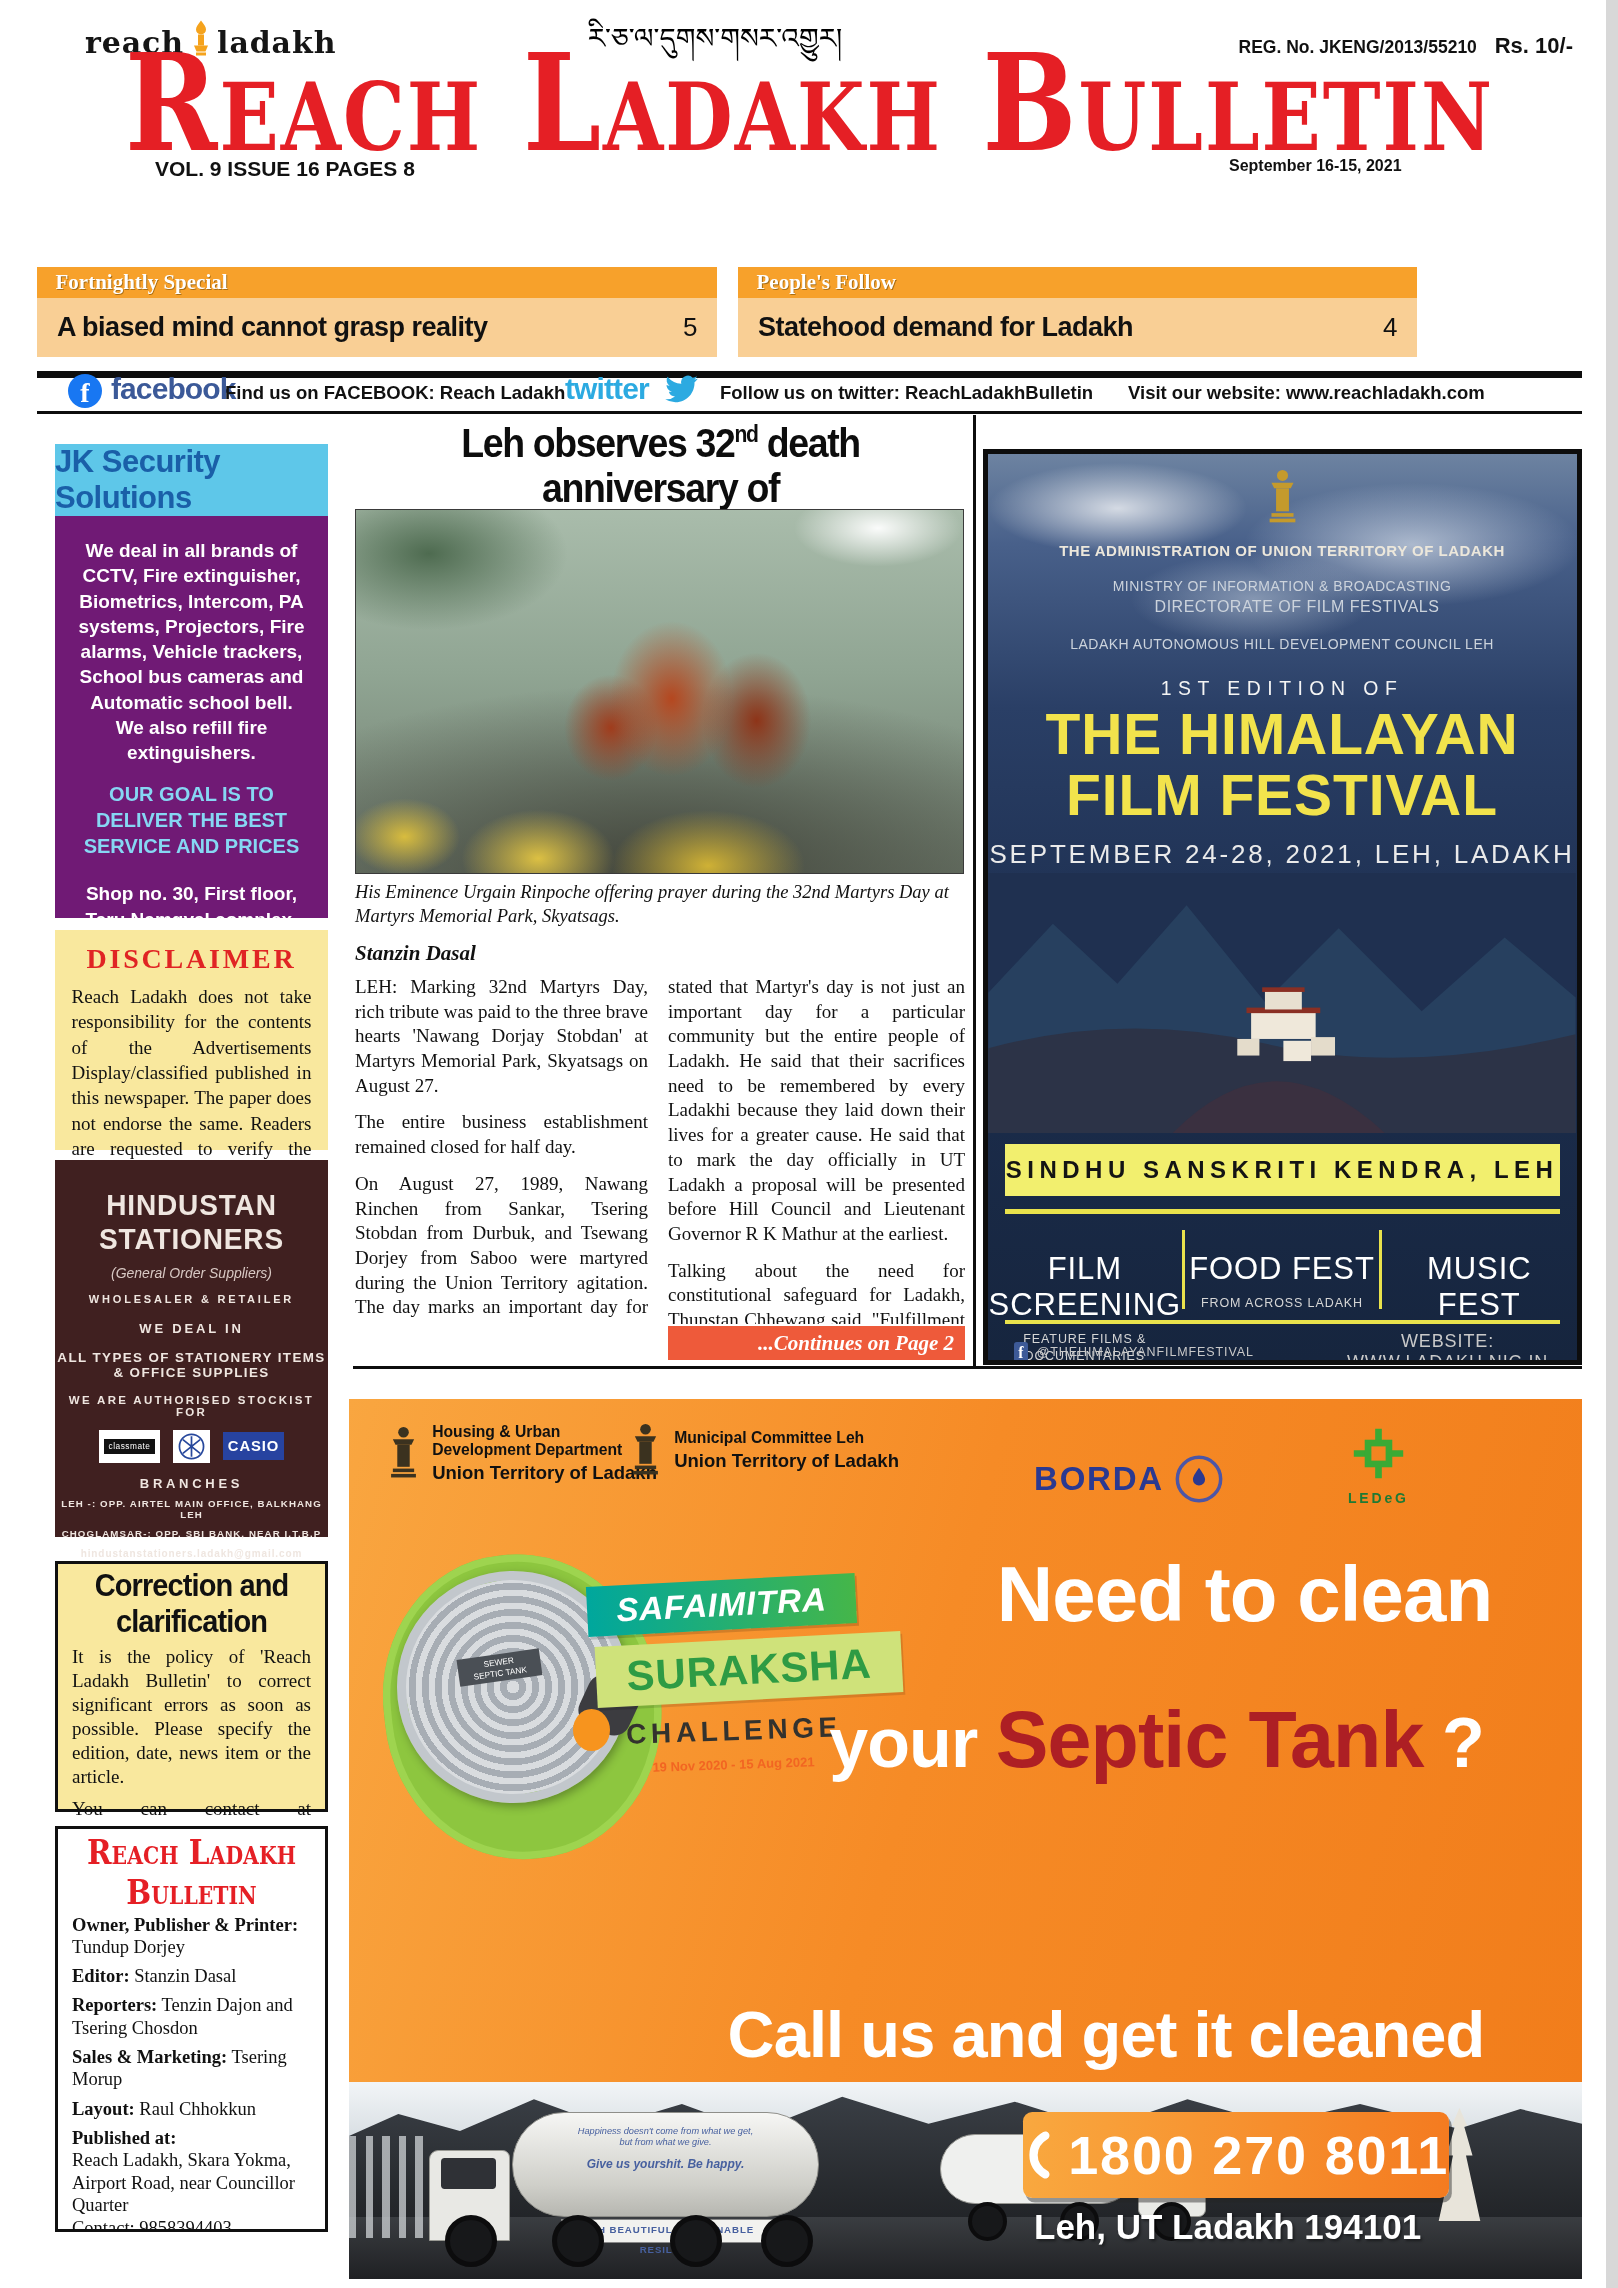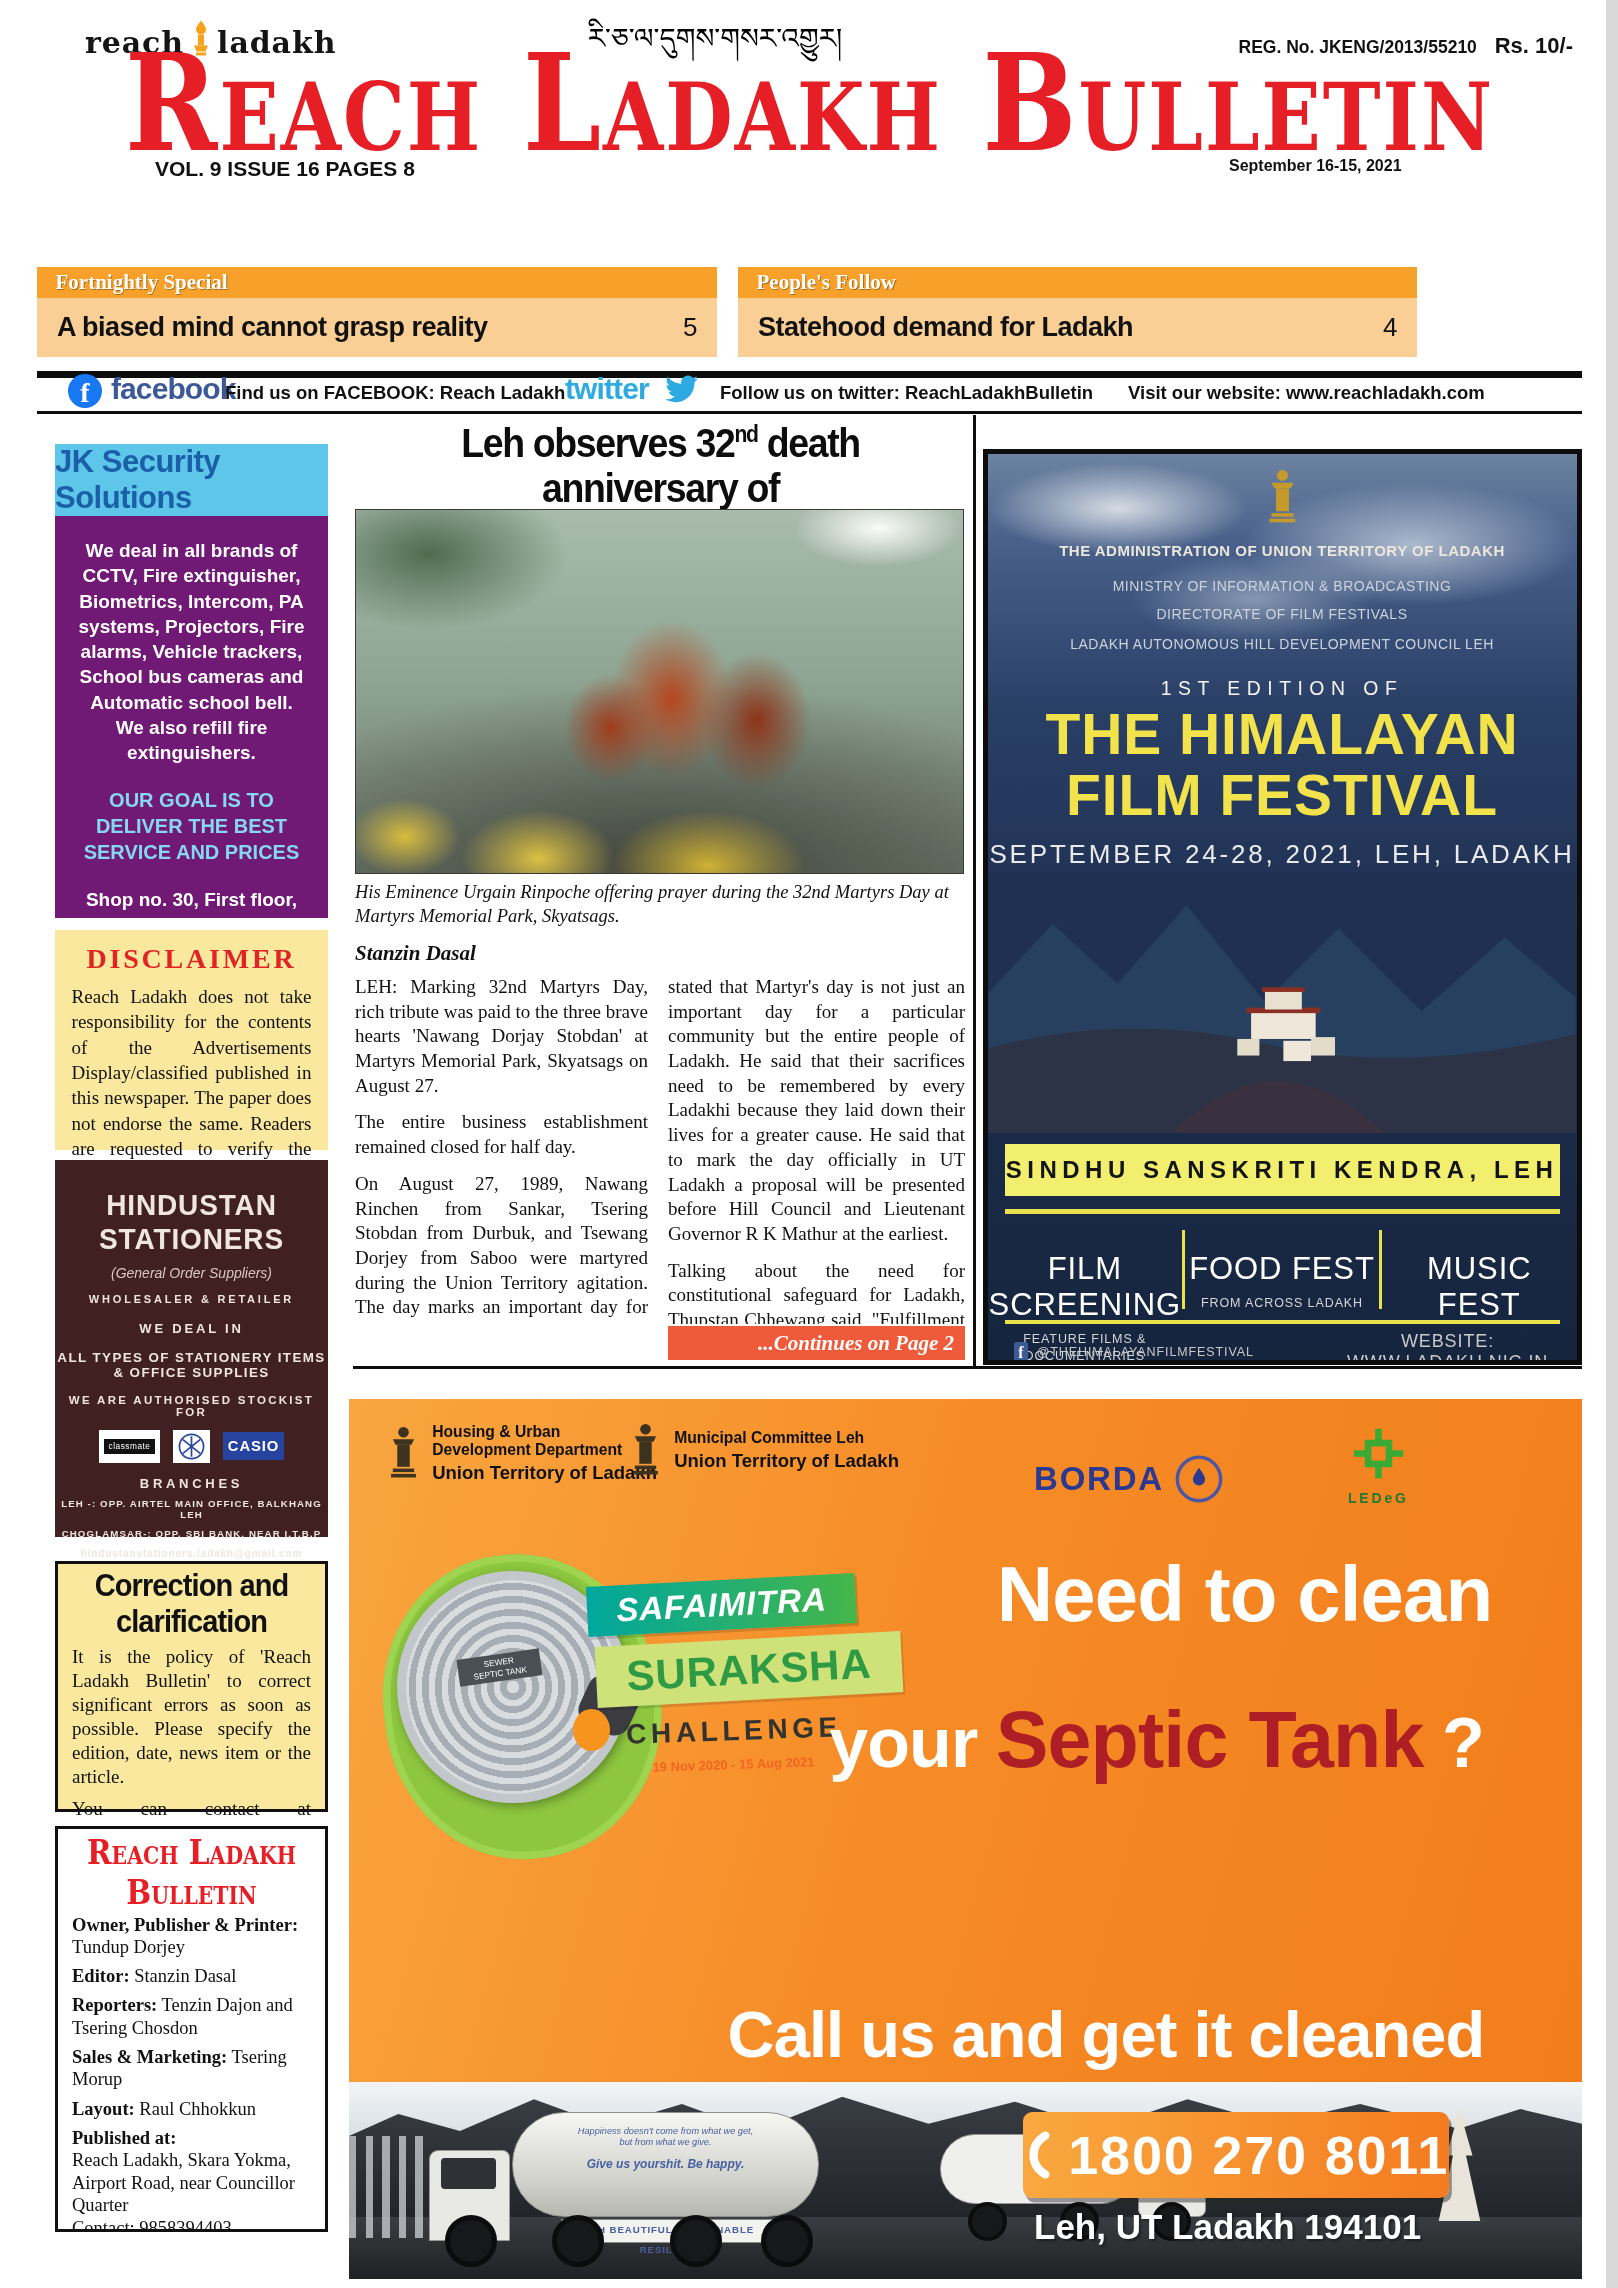--- a/index.html
+++ b/index.html
@@ -45,21 +45,21 @@
   #tw-label{left:720px;top:382px;font-size:18.5px;font-weight:bold;}
   #web-label{left:1128px;top:382px;font-size:18.5px;font-weight:bold;}
 
   
   .leftbox{left:55px;width:273px;box-sizing:border-box;}
   #jk-ad{top:444px;height:474px;}
   .jk-head{height:72px;background:#5ec7e9;display:flex;align-items:center;justify-content:center;
     color:#1a5fa8;font-weight:bold;font-size:31px;letter-spacing:-0.5px;}
   .jk-body{height:402px;background:#701a75;color:#fff;text-align:center;padding:22px 14px;box-sizing:border-box;}
   .jk-body p{margin:0;font-size:19px;font-weight:bold;line-height:1.33;}
-  .jk-goal{margin-top:22px;color:#86d7f3;font-weight:bold;font-size:20px;line-height:1.3;}
+  .jk-goal{margin-top:16px;color:#86d7f3;font-weight:bold;font-size:20px;line-height:1.3;}
   .jk-addr{margin-top:22px;font-size:19px;font-weight:bold;line-height:1.35;white-space:pre-line;}
 
   #disclaimer{top:930px;height:220px;background:#f9e89e;padding:13px 16.6px;}
   .disc-title{font-family:"Liberation Serif",serif;font-weight:bold;font-size:28px;color:#e02424;
     text-align:center;letter-spacing:2.8px;}
   .disc-body{margin-top:9.2px;font-family:"Liberation Serif",serif;font-size:19px;line-height:1.33;
     text-align:justify;}
 
   #stationers{top:1160px;height:377px;background:#402020;color:#efe6e0;text-align:center;padding-top:28px;}
   .st-title{font-size:29.5px;font-weight:bold;letter-spacing:0.9px;transform:scaleX(.95);}
@@ -127,21 +127,21 @@
     overflow:hidden;text-align:center;color:#fff;
     background:
       radial-gradient(ellipse 185px 65px at 22% 6%, rgba(255,255,255,.75), rgba(255,255,255,0) 70%),
       radial-gradient(ellipse 240px 88px at 72% 10%, rgba(238,244,250,.6), rgba(255,255,255,0) 70%),
       radial-gradient(ellipse 175px 65px at 45% 16%, rgba(220,230,240,.45), rgba(255,255,255,0) 70%),
       linear-gradient(180deg,#6d83a1 0%,#48608a 10%,#2a3f66 28%,#1d2f50 55%,#16253e 100%);}
   .p-item{position:absolute;left:0;width:588px;}
   .p-emblem{top:14.8px;}
   .p-org1{top:88px;font-size:15px;font-weight:bold;letter-spacing:0.5px;color:#ece7db;}
   .p-org2a{top:124px;font-size:14px;color:#ccd3dc;letter-spacing:0.5px;}
-  .p-org2b{top:152px;font-size:14px;color:#ccd3dc;letter-spacing:0.5px;}
+  .p-org2b{top:144px;font-size:16px;color:#ccd3dc;letter-spacing:0.5px;margin-left:15px;}
   .p-org3{top:182px;font-size:14px;color:#ccd3dc;letter-spacing:0.5px;}
   .p-edition{top:223px;font-size:19.4px;letter-spacing:6.5px;color:#f4f4f4;}
   .p-title1{top:251px;font-size:57px;font-weight:bold;color:#f2e34c;letter-spacing:0.9px;line-height:59px;}
   .p-title2{top:312px;font-size:57px;font-weight:bold;color:#f2e34c;letter-spacing:0.9px;line-height:59px;}
   .p-dates{top:385px;font-size:26px;letter-spacing:2.8px;color:#eaeaea;}
   .p-scene{top:419px;height:260px;}
   .p-venue{top:690px;left:16.6px;width:555px;height:52px;background:#f2ef6e;color:#141414;font-weight:bold;
     font-size:24px;letter-spacing:5.5px;line-height:52px;}
   .p-line1{top:755px;left:16.6px;width:555px;height:4.6px;background:#e9e24c;}
   .p-feat-row{top:768px;height:94px;display:flex;}

